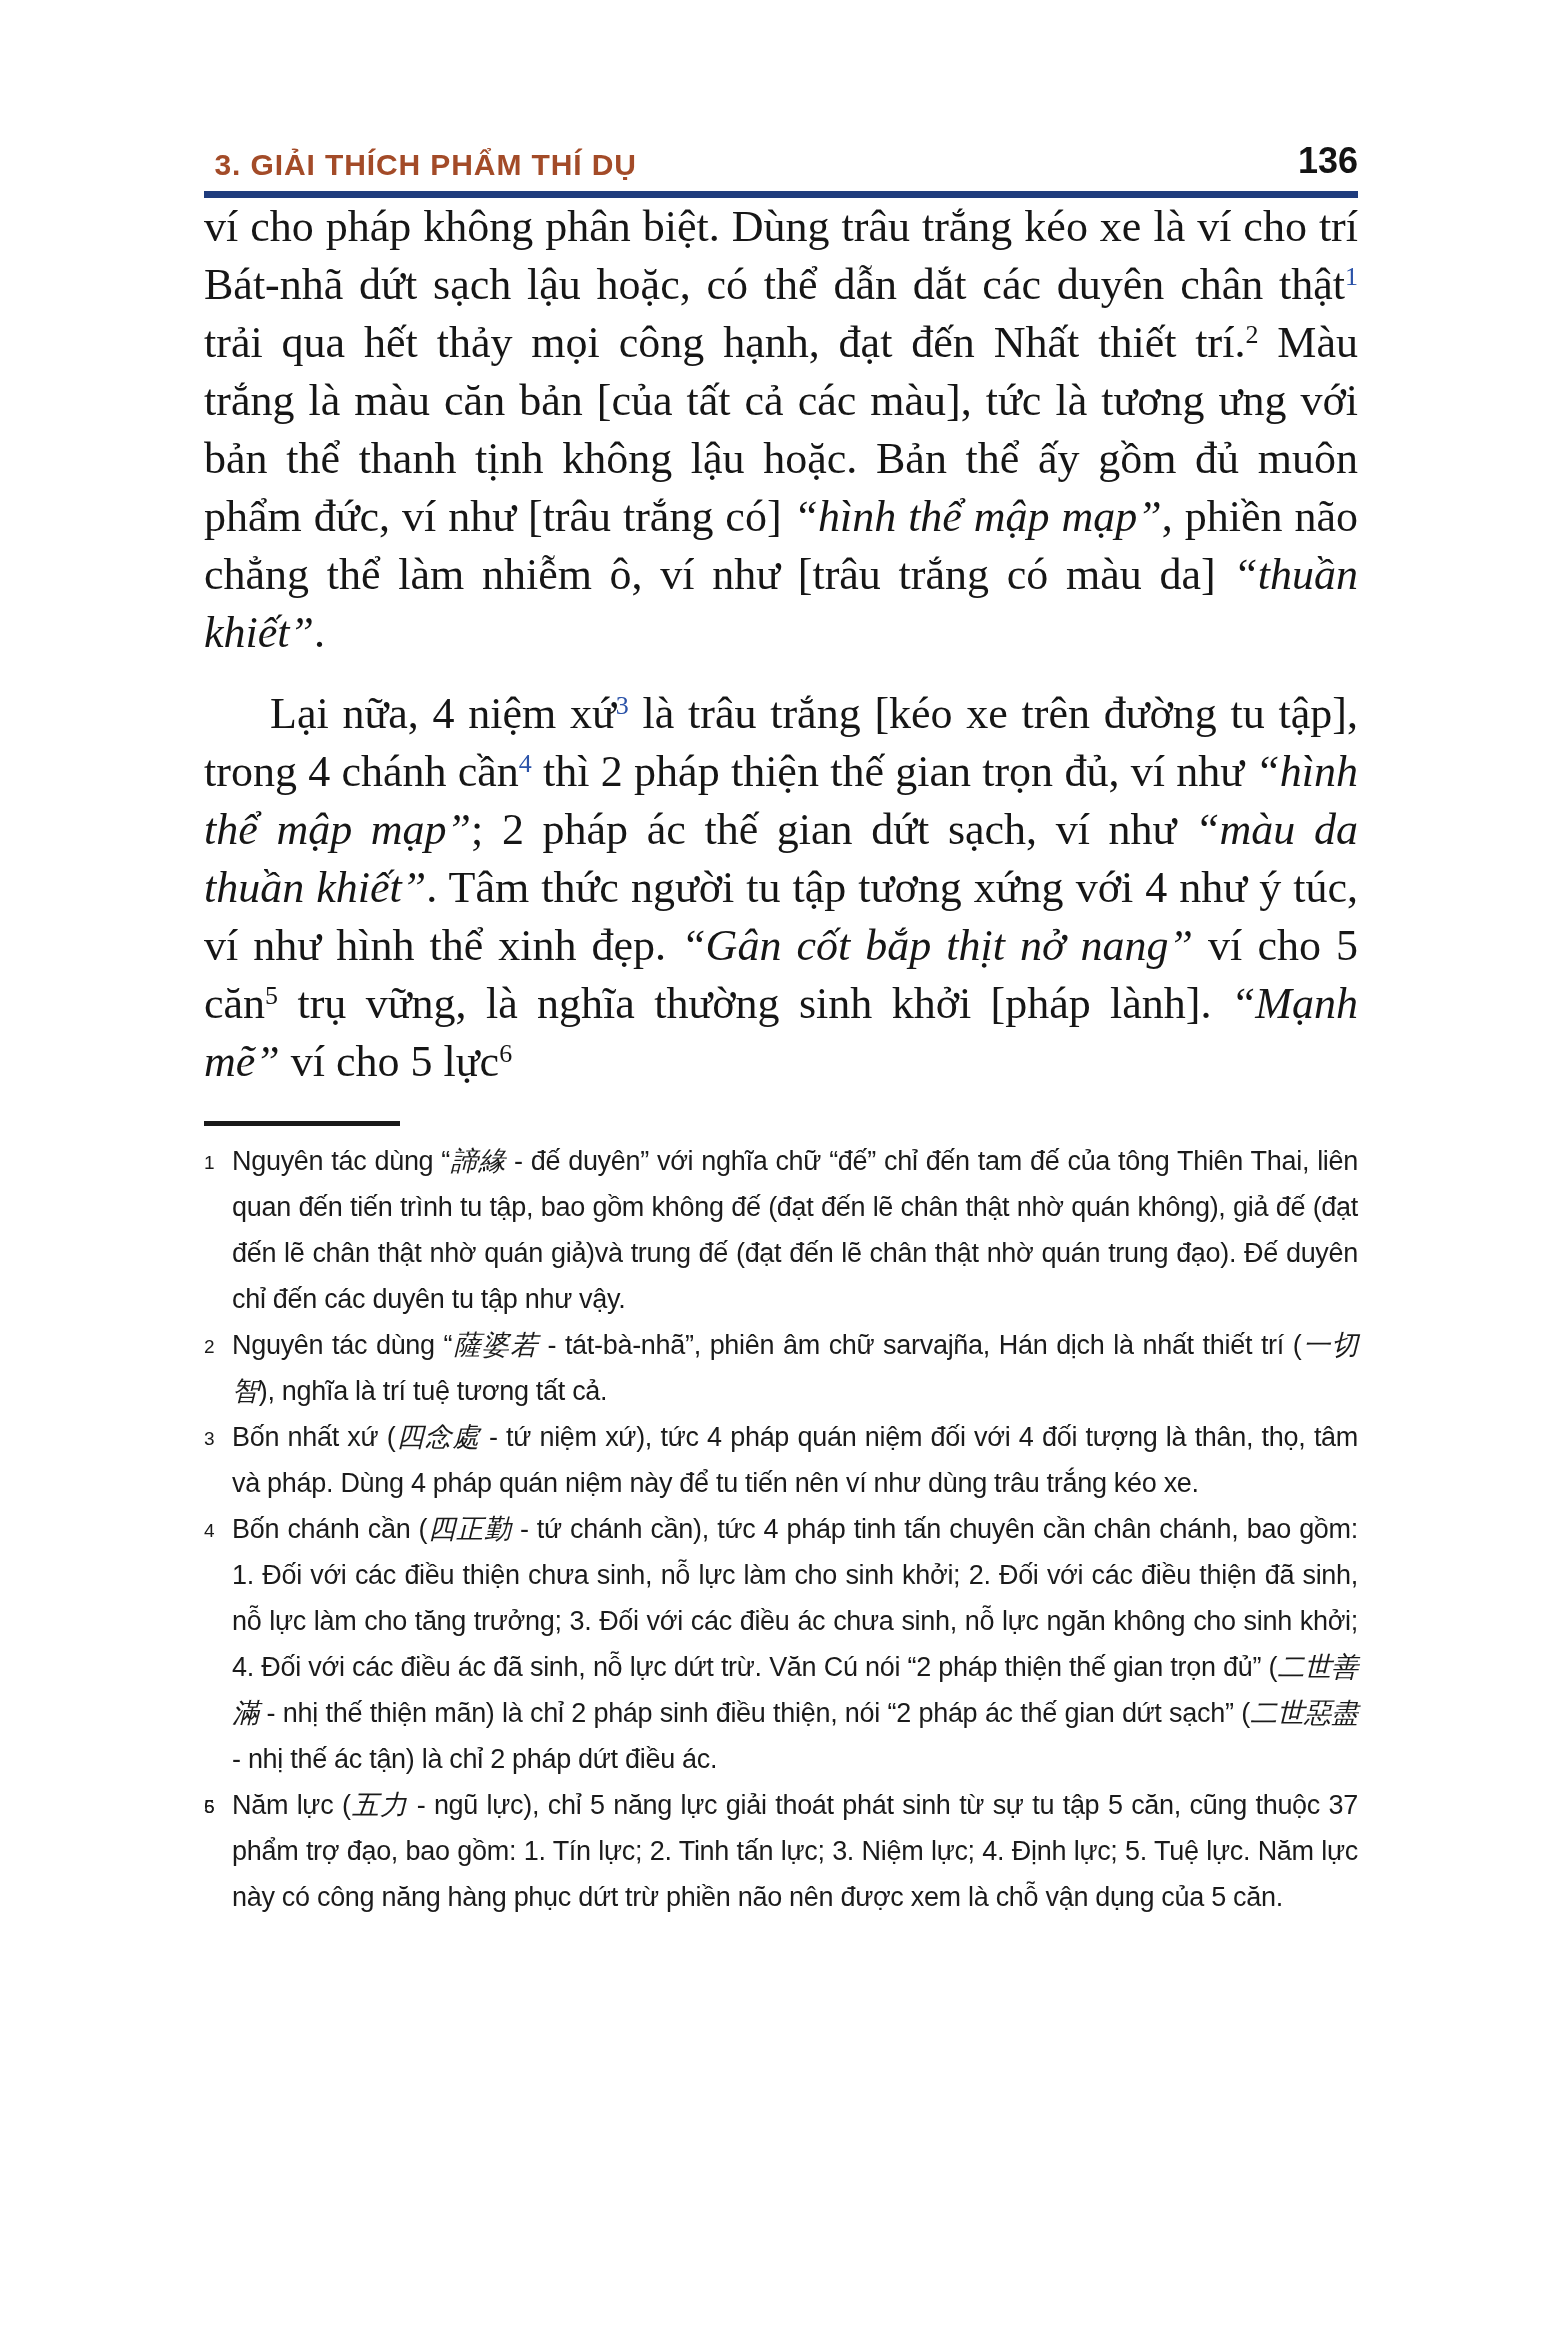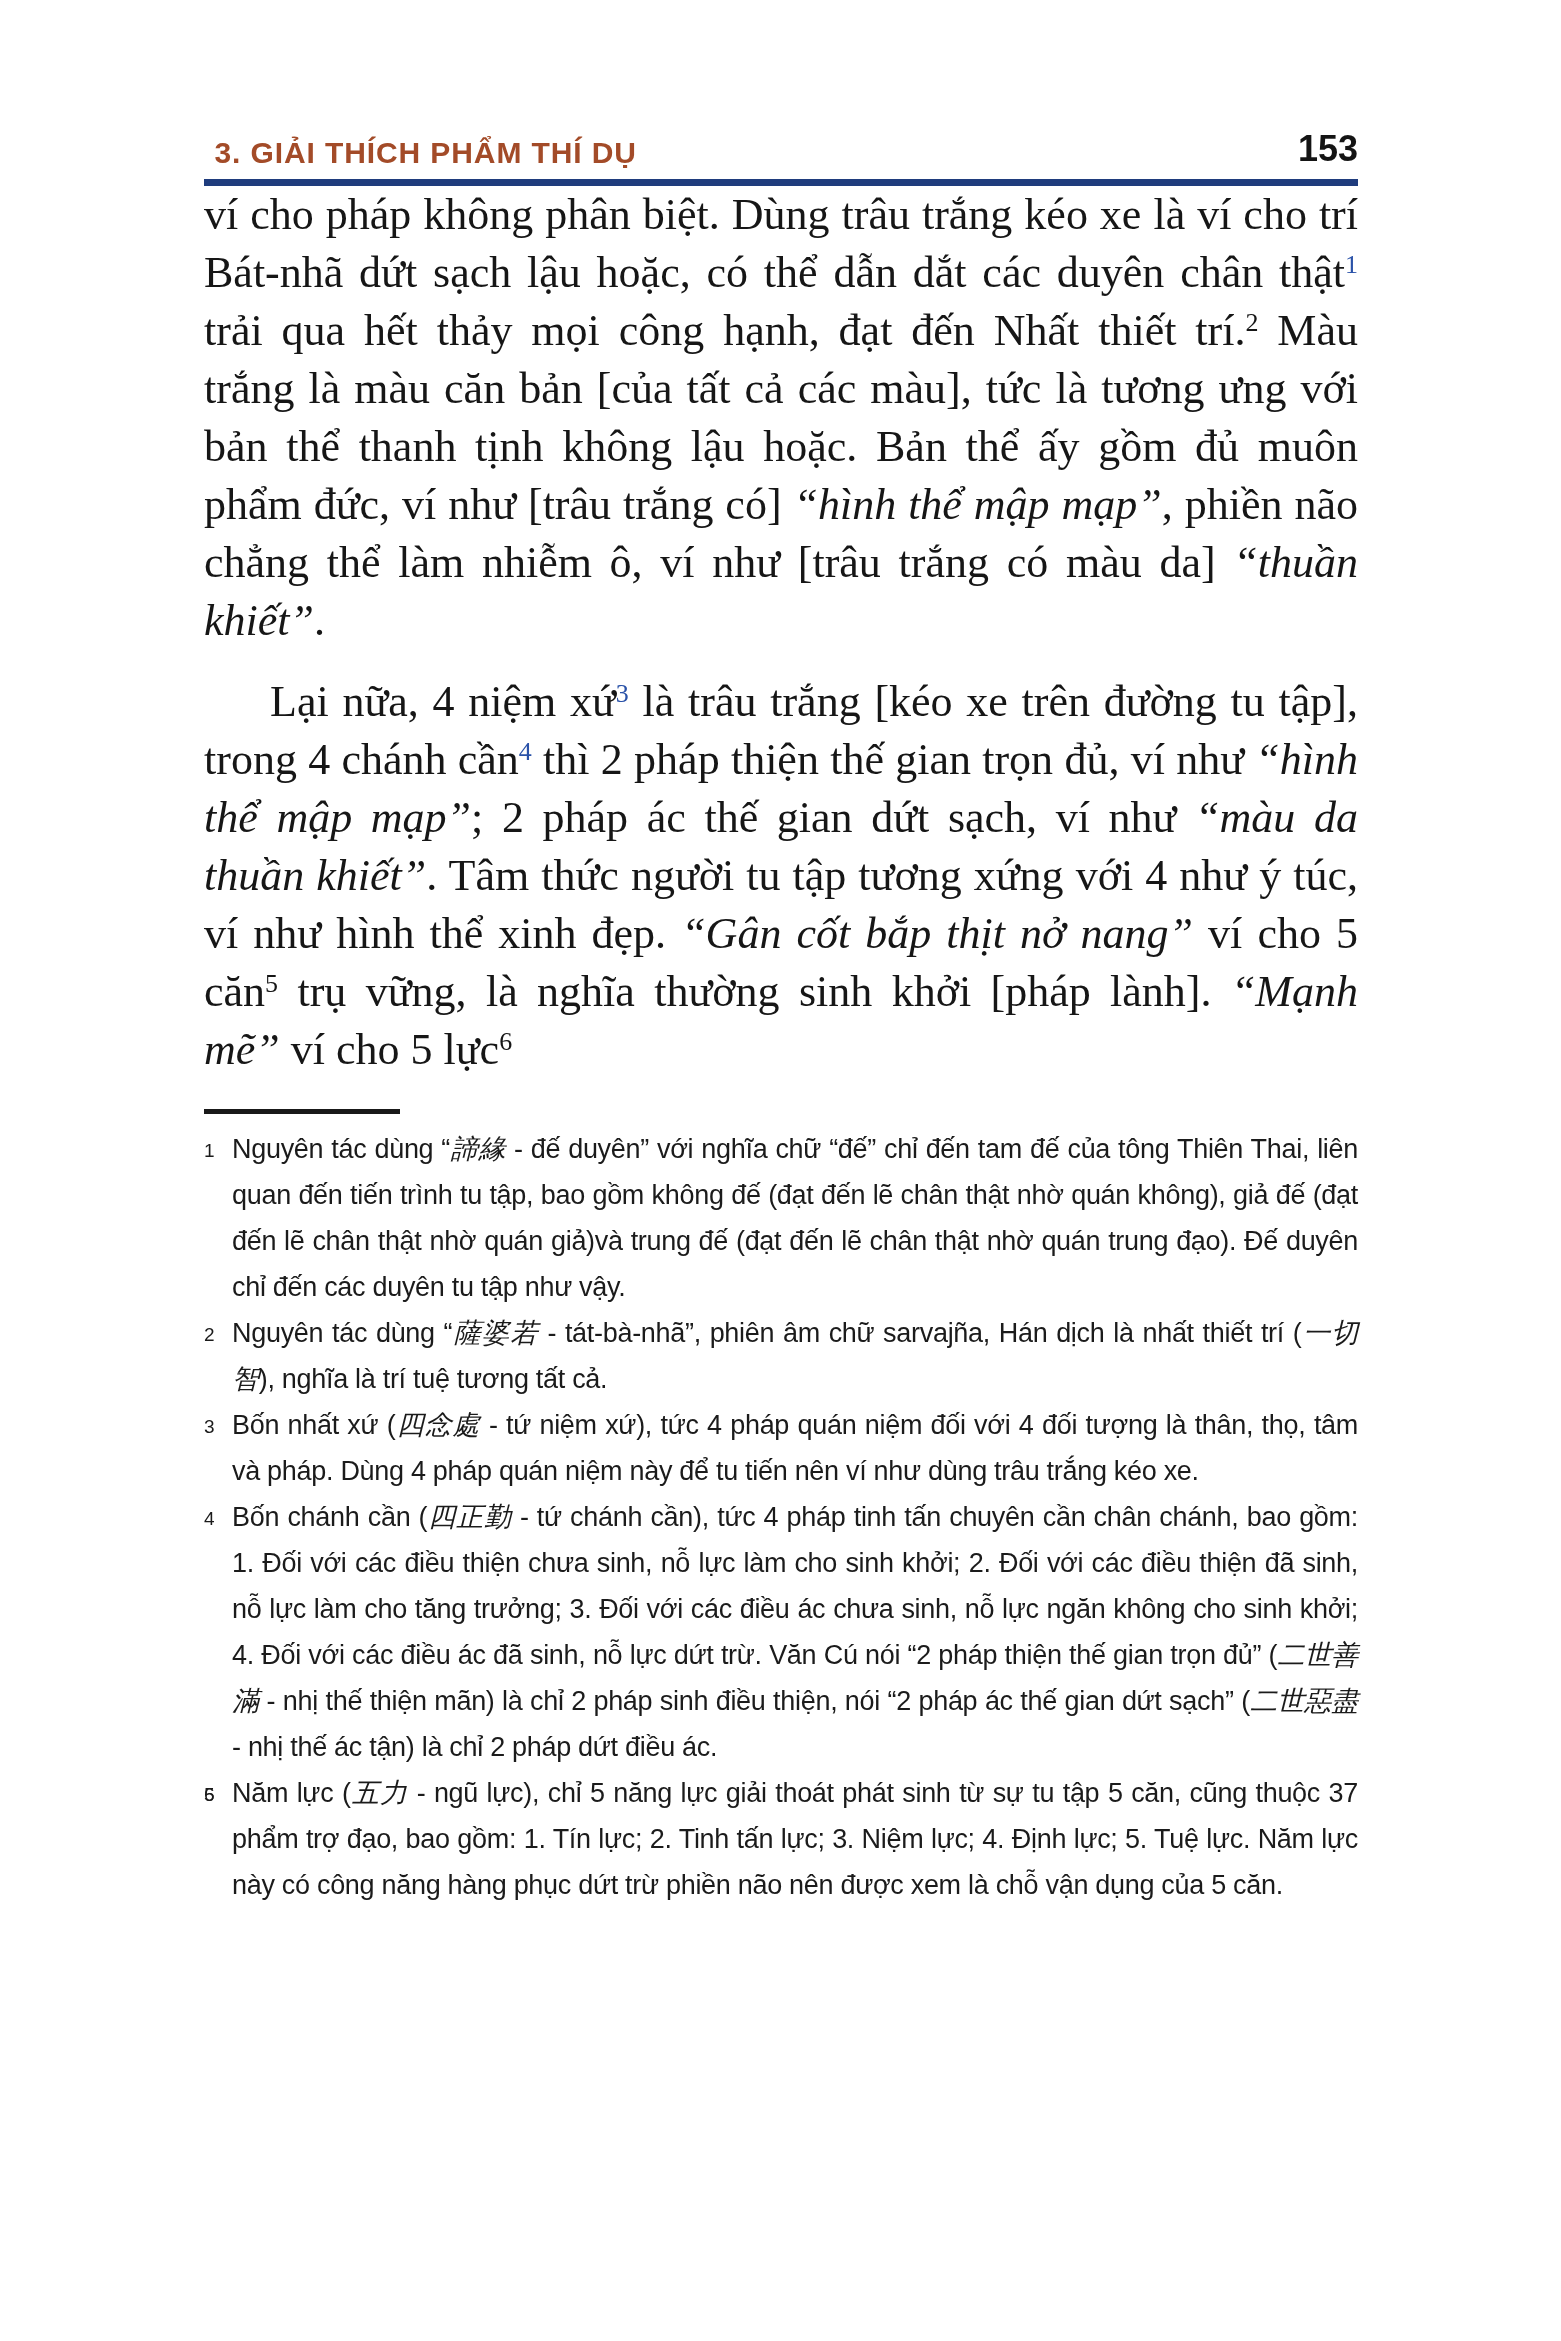--- a/index.html
+++ b/index.html
@@ -9,21 +9,21 @@
     height: 2342px;
     background: #ffffff;
     overflow: hidden;
     font-family: "Liberation Serif", serif;
     color: #161616;
   }
   .content {
     position: absolute;
     left: 204px;
     width: 1154px;
-    top: 0;
+    top: 12px;
   }
   .page-header {
     margin-top: 128px;
     display: flex;
     justify-content: space-between;
     align-items: flex-end;
   }
   .running-head {
     font-family: "Liberation Sans", sans-serif;
     font-weight: bold;
@@ -85,21 +85,21 @@
   }
 </style>
 </head>
 <body>
 
 <div class="page">
   <div class="content">
 
     <div class="page-header">
       <span class="running-head">3. GIẢI THÍCH PHẨM THÍ DỤ</span>
-      <span class="page-number">153</span>
+      <span class="page-number">136</span>
     </div>
     <div class="header-rule"></div>
 
     <div class="body-text">
       <p class="paragraph"><span>ví cho pháp không phân biệt. Dùng trâu trắng kéo xe là ví cho trí Bát-nhã dứt sạch lậu hoặc, có thể dẫn dắt các duyên chân thật</span><span class="seg-sup-blue">1</span><span> trải qua hết thảy mọi công hạnh, đạt đến Nhất thiết trí.</span><span class="seg-sup">2</span><span> Màu trắng là màu căn bản [của tất cả các màu], tức là tương ưng với bản thể thanh tịnh không lậu hoặc. Bản thể ấy gồm đủ muôn phẩm đức, ví như [trâu trắng có] </span><span class="seg-italic">“hình thể mập mạp”</span><span>, phiền não chẳng thể làm nhiễm ô, ví như [trâu trắng có màu da] </span><span class="seg-italic">“thuần khiết”</span><span>.</span></p>
       <p class="paragraph indent"><span>Lại nữa, 4 niệm xứ</span><span class="seg-sup-blue">3</span><span> là trâu trắng [kéo xe trên đường tu tập], trong 4 chánh cần</span><span class="seg-sup-blue">4</span><span> thì 2 pháp thiện thế gian trọn đủ, ví như </span><span class="seg-italic">“hình thể mập mạp”</span><span>; 2 pháp ác thế gian dứt sạch, ví như </span><span class="seg-italic">“màu da thuần khiết”</span><span>. Tâm thức người tu tập tương xứng với 4 như ý túc, ví như hình thể xinh đẹp. </span><span class="seg-italic">“Gân cốt bắp thịt nở nang”</span><span> ví cho 5 căn</span><span class="seg-sup">5</span><span> trụ vững, là nghĩa thường sinh khởi [pháp lành]. </span><span class="seg-italic">“Mạnh mẽ”</span><span> ví cho 5 lực</span><span class="seg-sup">6</span></p>
     </div>
 
     <div class="footnote-separator"></div>
 

